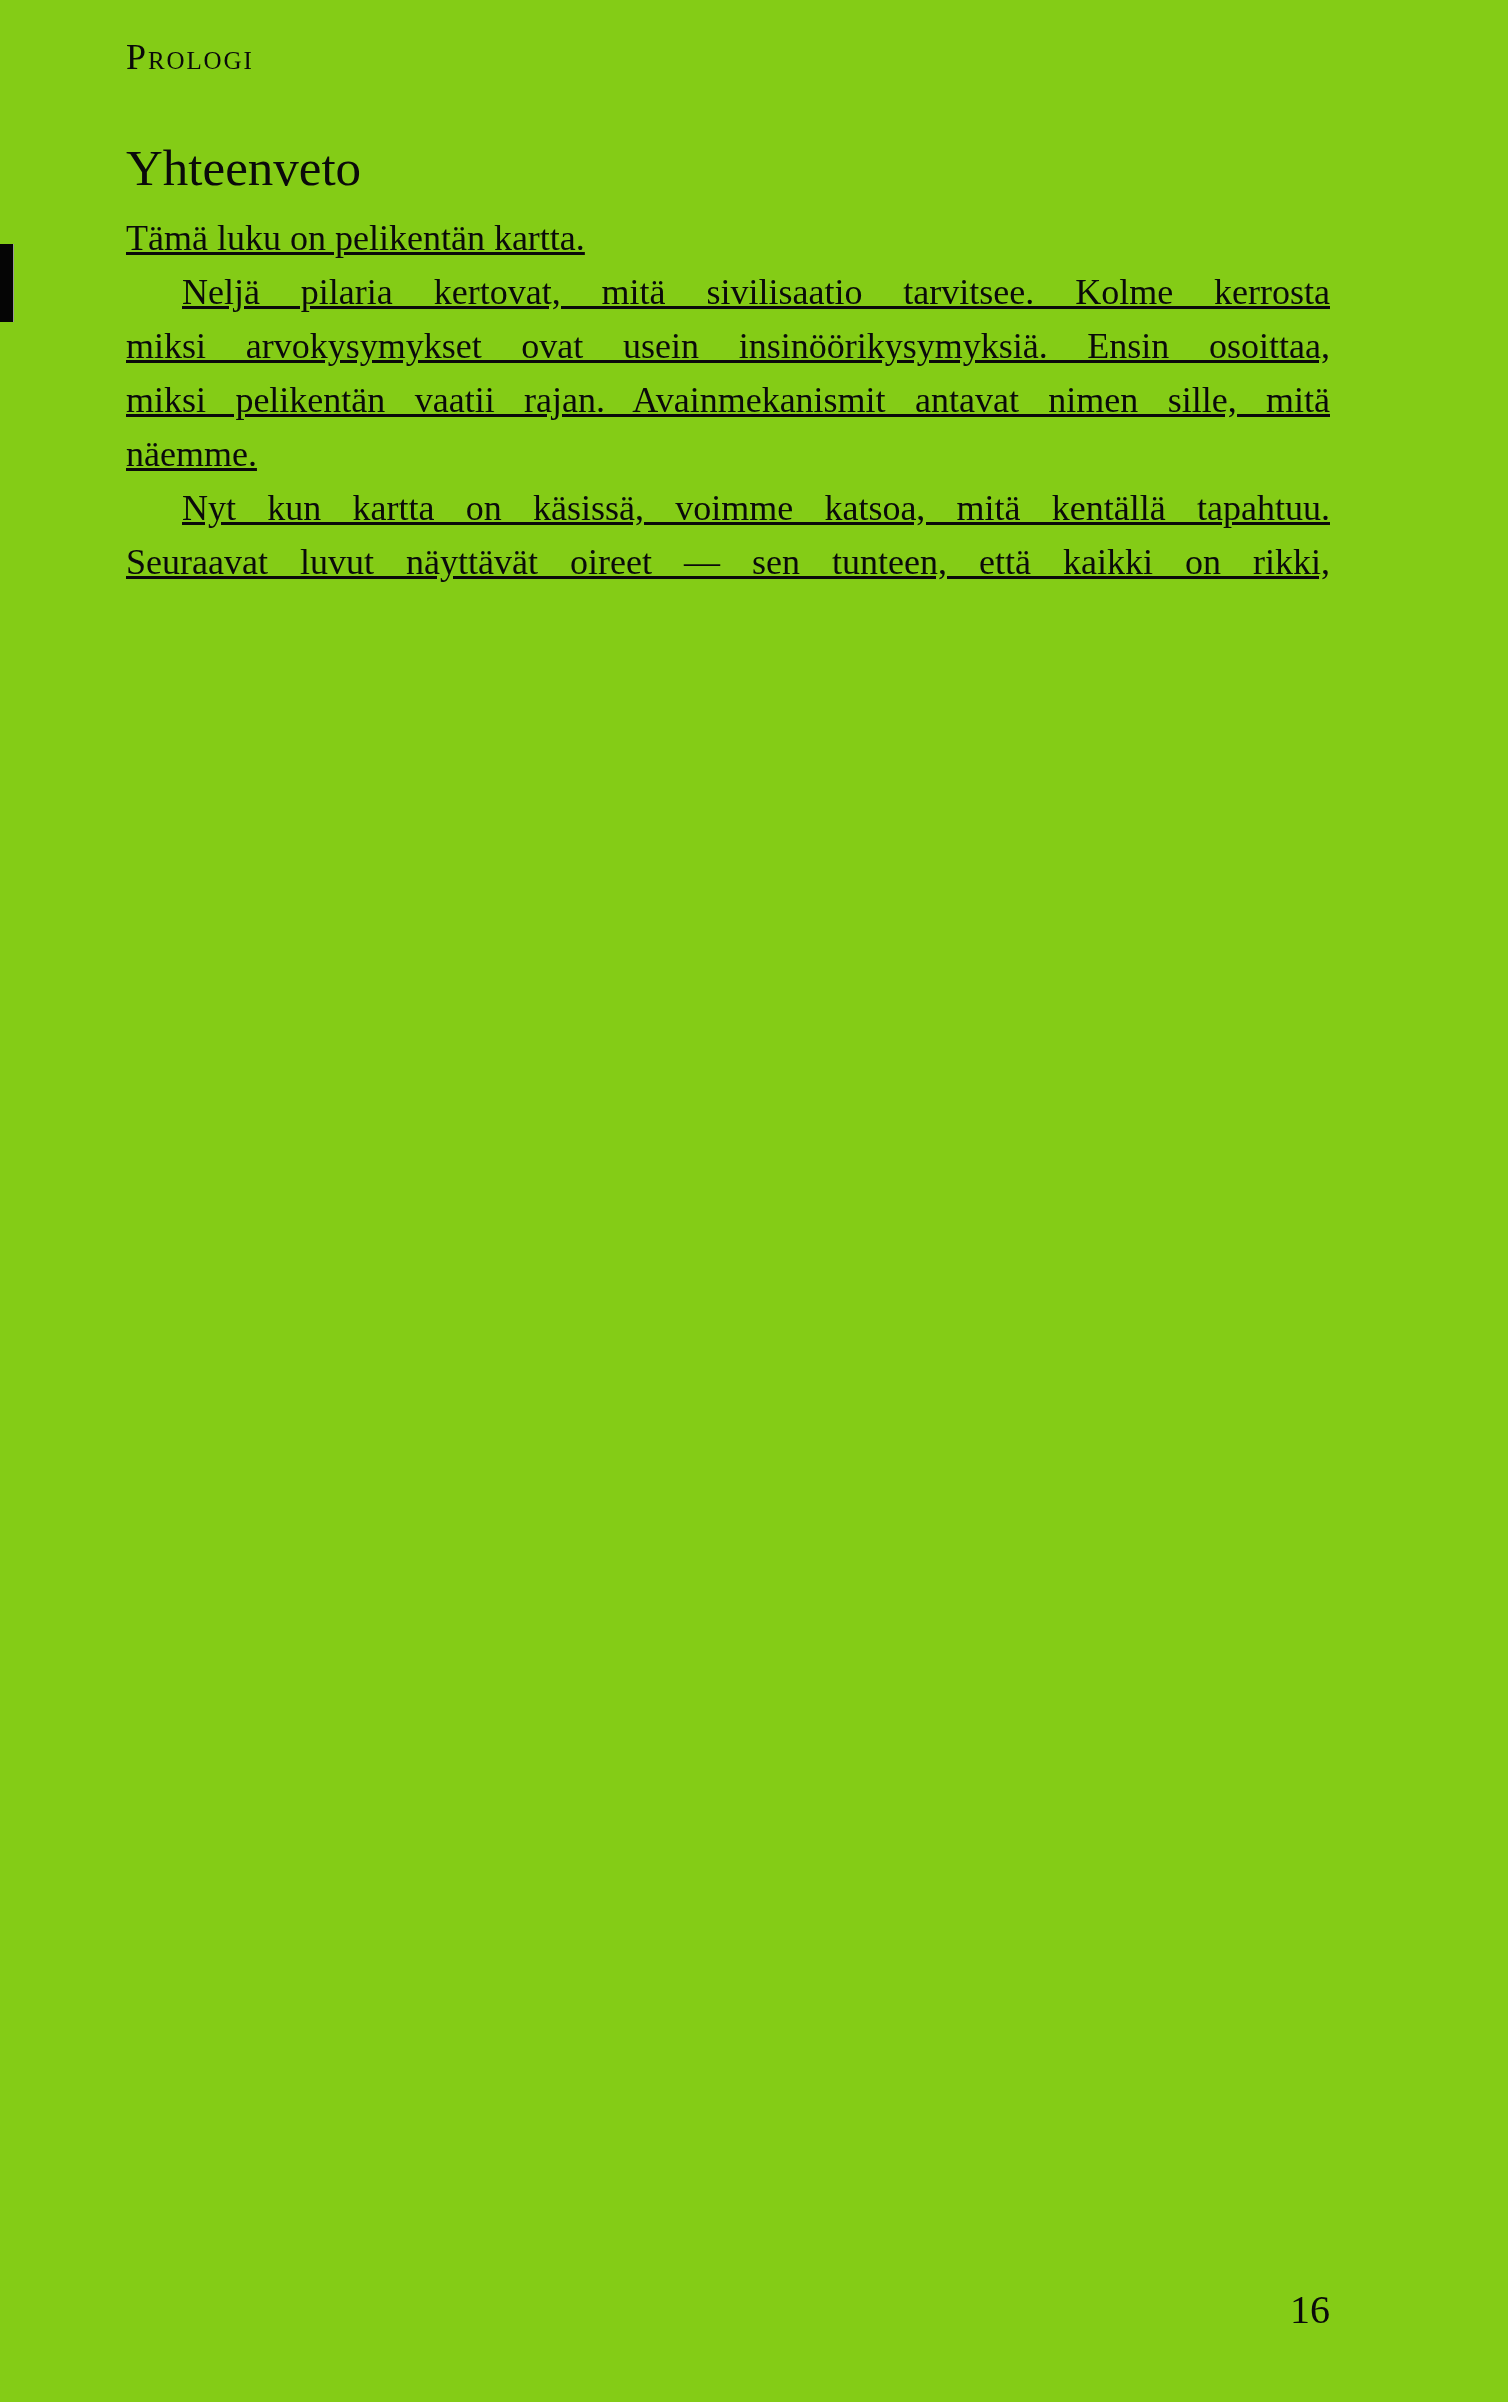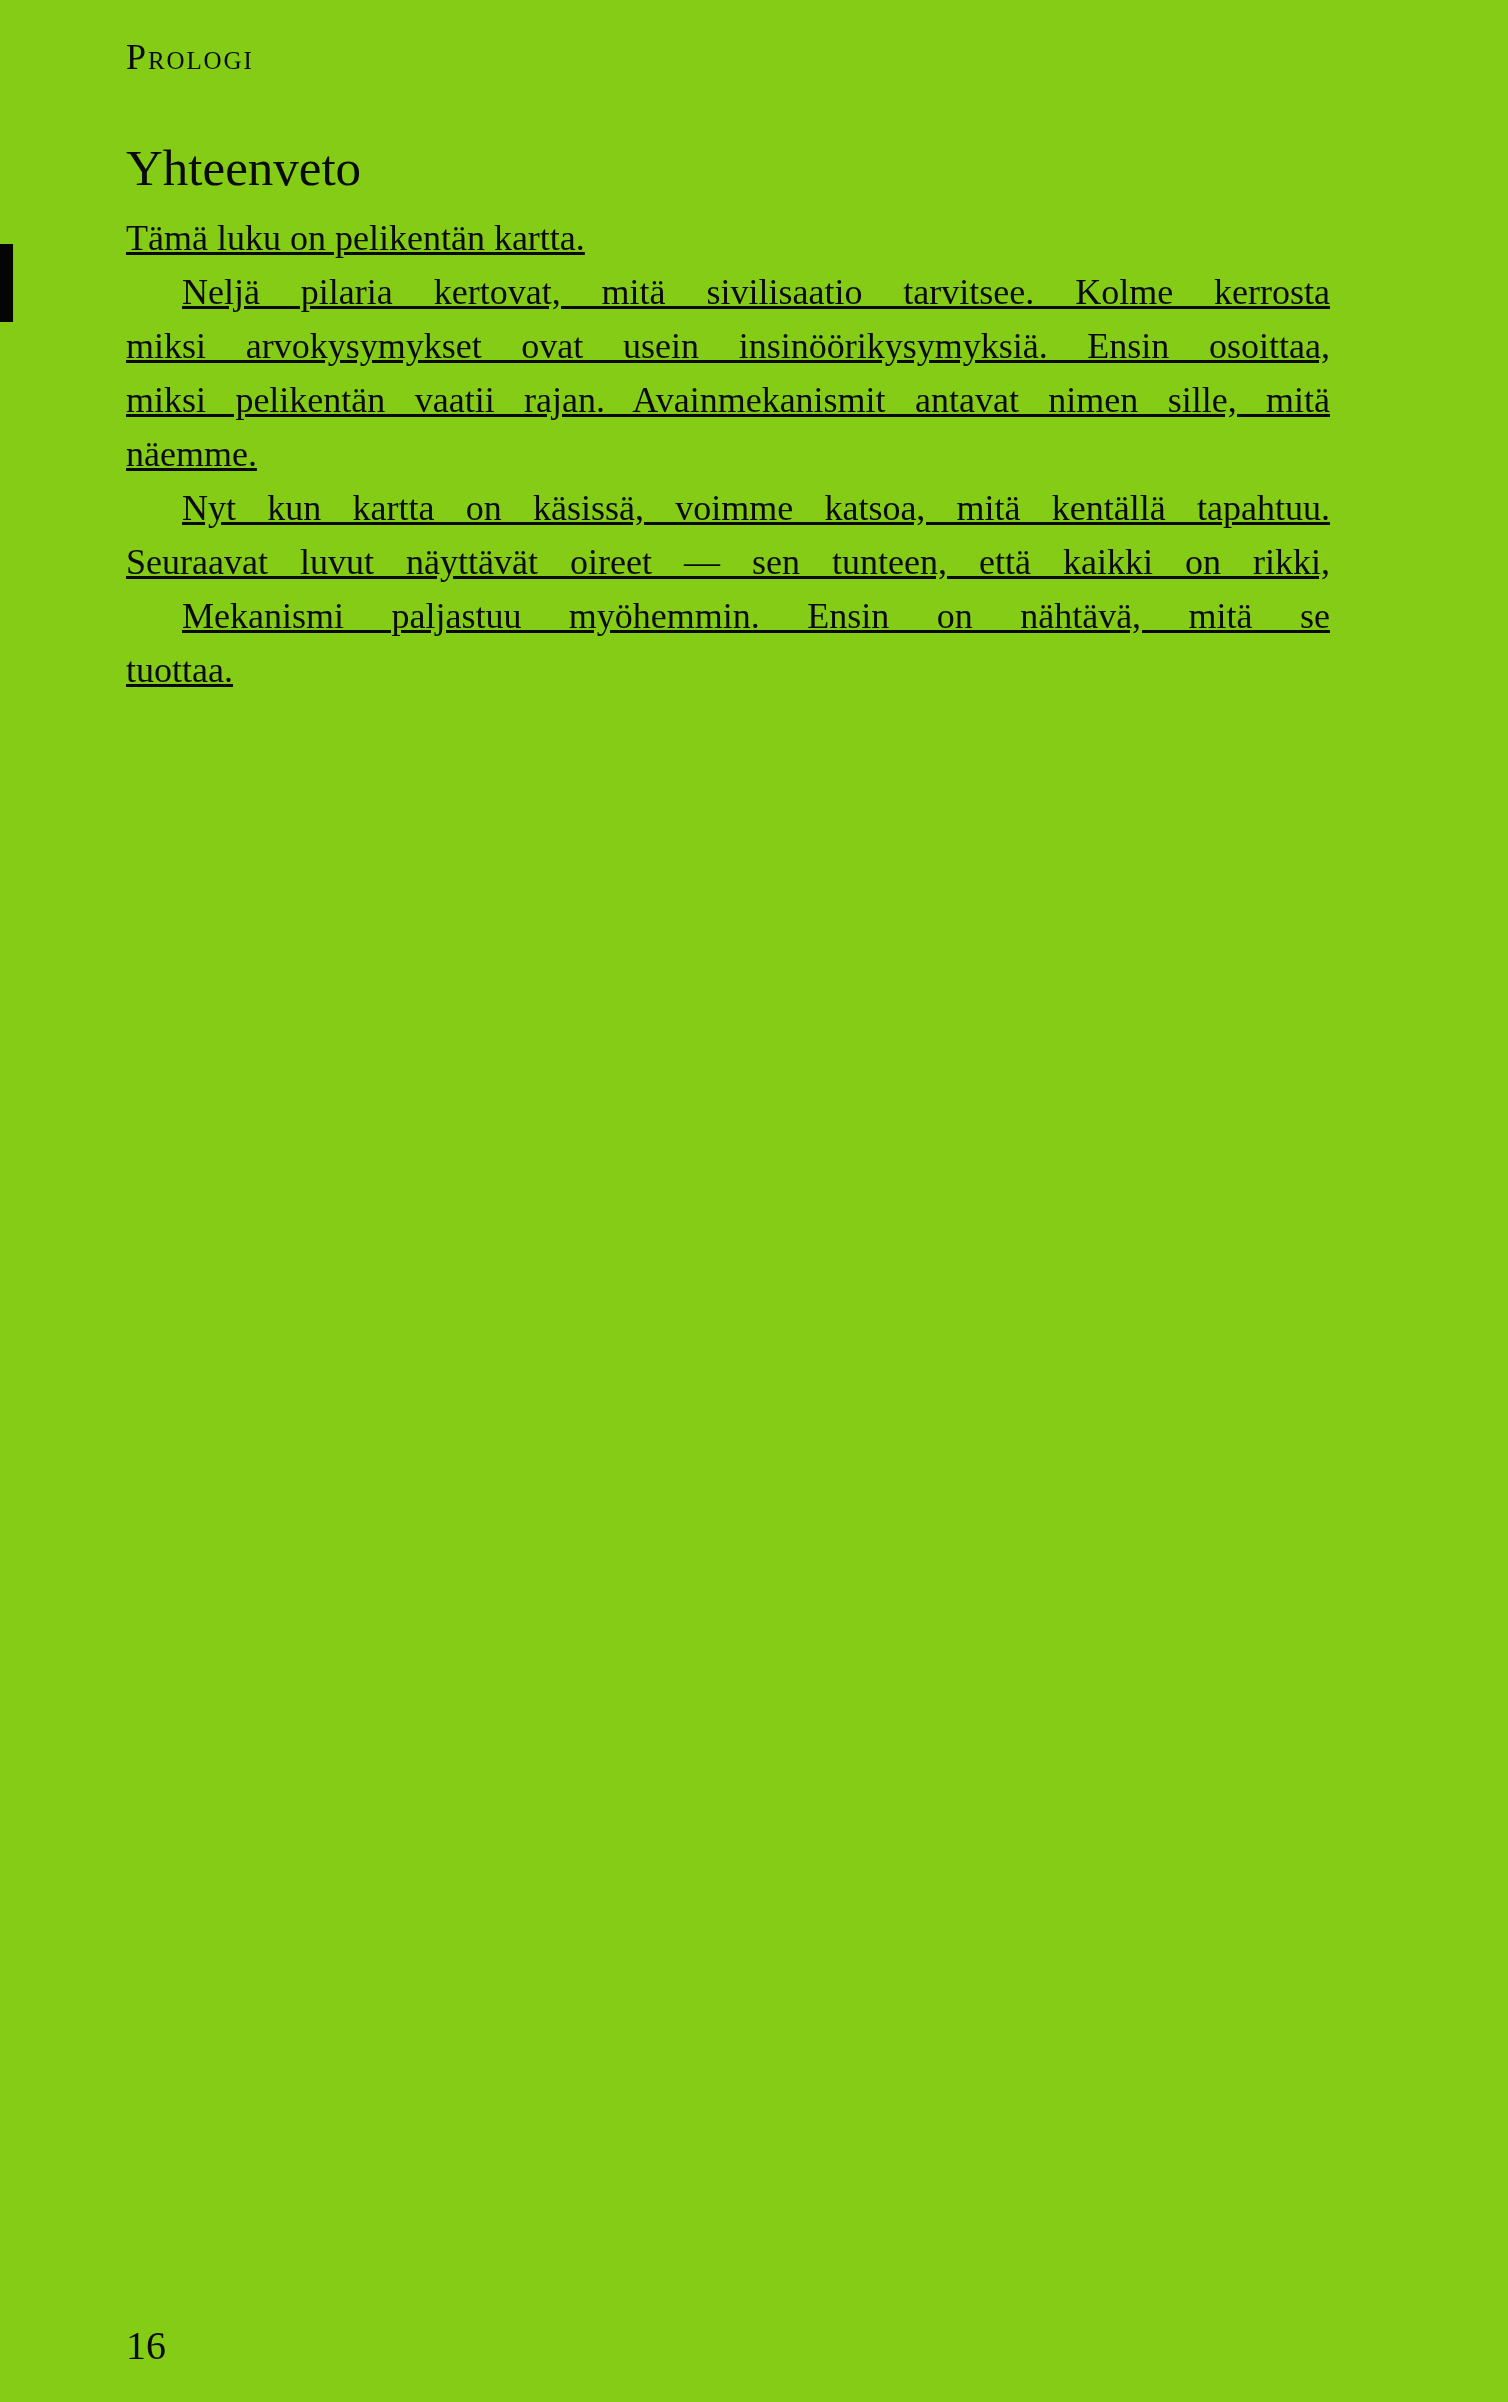--- a/index.html
+++ b/index.html
@@ -57,25 +57,24 @@
     white-space: normal;
     hyphens: none;
   }
   .bl.first { text-indent: 56px; }
   .bl.endline { text-align: left; text-align-last: left; }
   .bl.italic { font-style: italic; }
   .pagenum {
     position: absolute;
     left: 126px; top: 2287px;
     width: 1204px;
-    text-align: left;
+    text-align: right;
     font-size: 40px;
     line-height: 1.15;
     color: #0a0a0a;
-    margin-top: 36px;
   }
 </style>
 </head>
 <body>
 
 <div class="page">
 
   <div class="edge-mark"></div>
 
   <div class="kicker">Prologi</div>
@@ -93,24 +92,20 @@
       <div class="bl">miksi arvokysymykset ovat usein insinöörikysymyksiä. Ensin osoittaa,</div>
       <div class="bl">miksi pelikentän vaatii rajan. Avainmekanismit antavat nimen sille, mitä</div>
       <div class="bl endline">näemme.</div>
     </div>
 
     <div class="paragraph">
       <div class="bl first">Nyt kun kartta on käsissä, voimme katsoa, mitä kentällä tapahtuu.</div>
       <div class="bl">Seuraavat luvut näyttävät oireet — sen tunteen, että kaikki on rikki,</div>
     </div>
 
-    <div class="paragraph">
-      <div class="bl first">Mekanismi paljastuu myöhemmin. Ensin on nähtävä, mitä se</div>
-      <div class="bl endline">tuottaa.</div>
-    </div>
 
 
   </div>
 
   <div class="pagenum">16</div>
 
 </div>
 
 
 </body></html>

